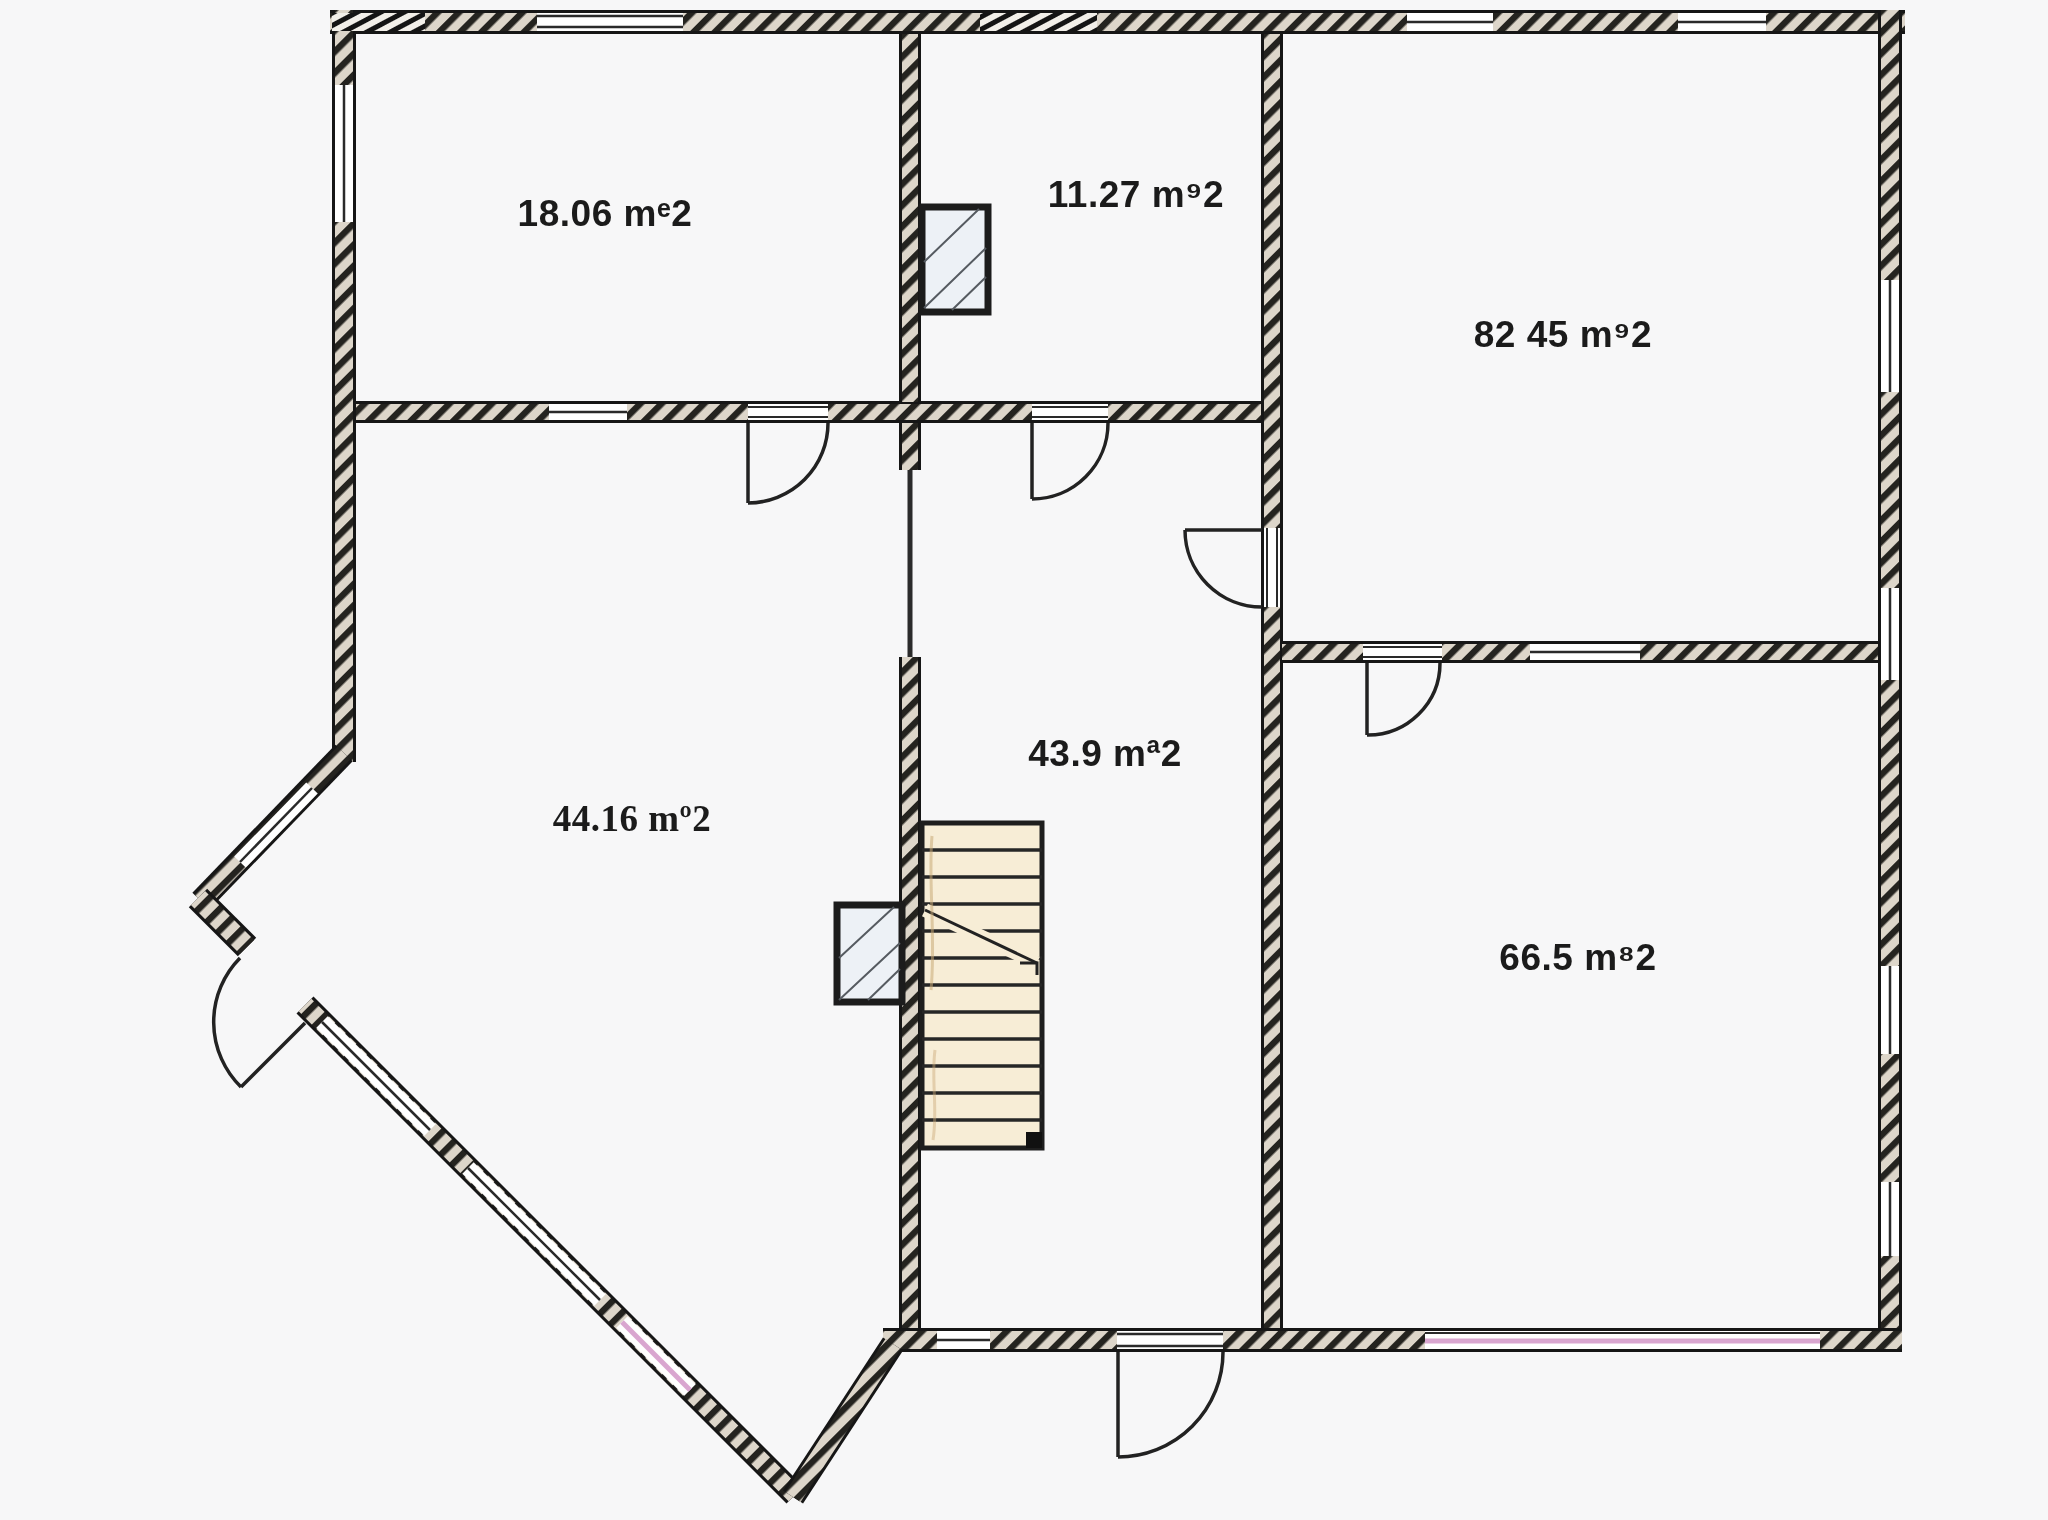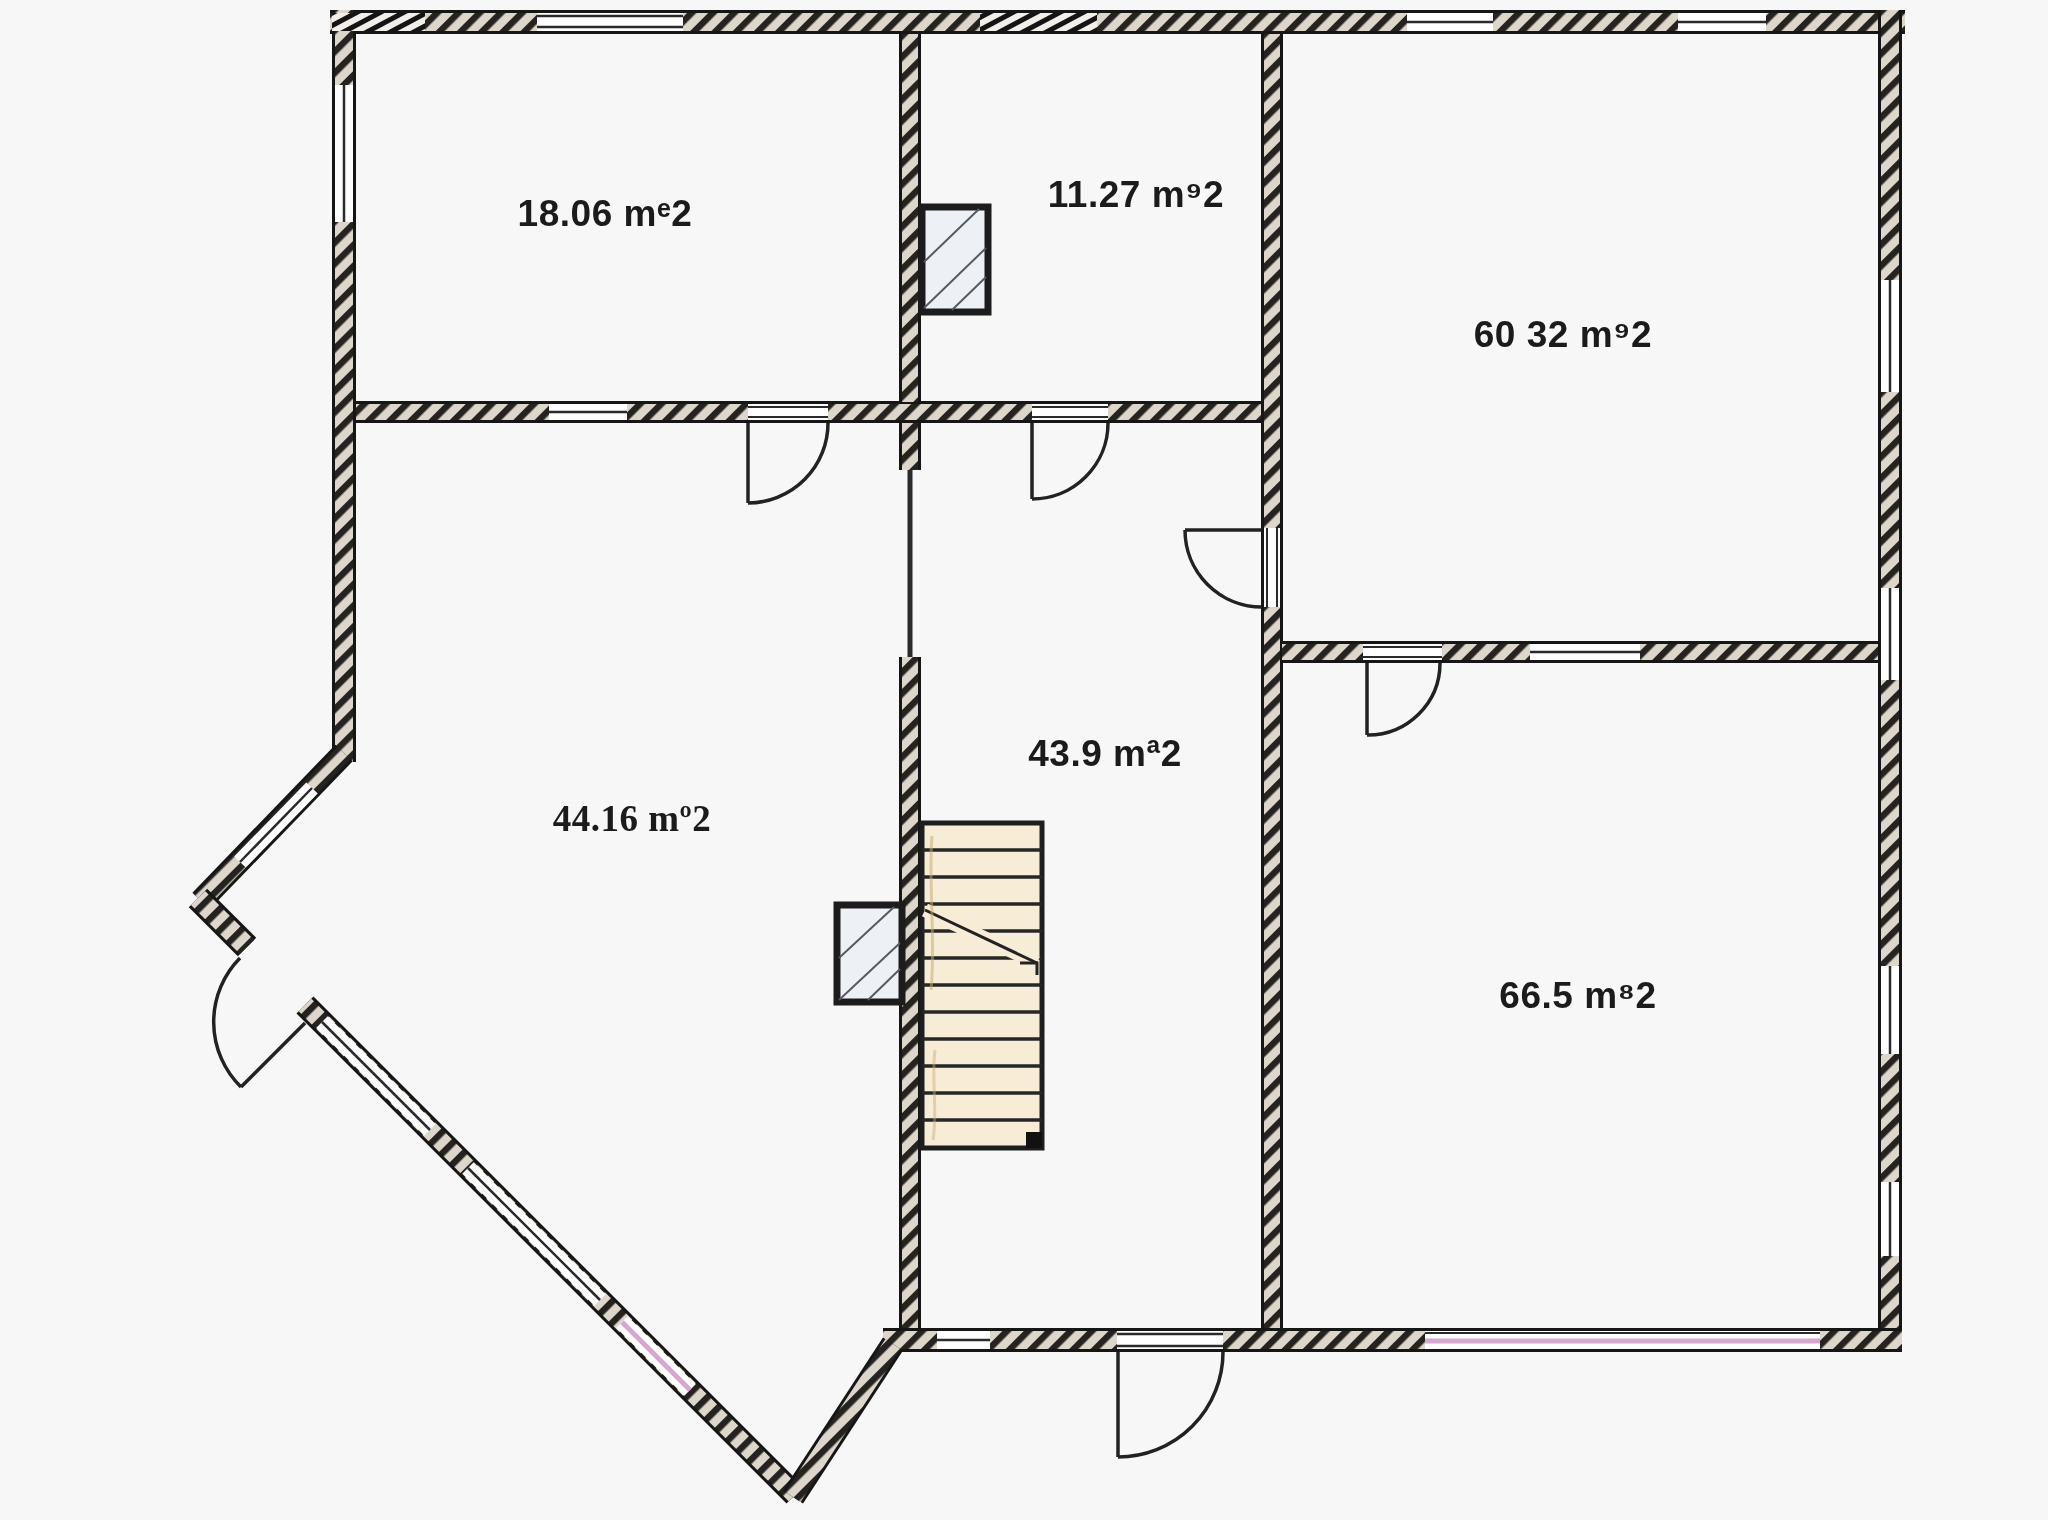--- a/index.html
+++ b/index.html
@@ -202,18 +202,18 @@
     </g>
     <g>
       <path d="M305,1023 L241,1087"></path>
       <path d="M241,1087 A91,91 0 0 1 240,958"></path>
     </g>
   </g>
 </svg>
 
 <div class="room-label" style="left:605px;  top:214px;">18.06 mᵉ2</div>
 <div class="room-label" style="left:1136px; top:195px;">11.27 m⁹2</div>
-<div class="room-label" style="left:1563px; top:335px;">60 32 m⁹2</div>
+<div class="room-label" style="left:1563px; top:335px;">82 45 m⁹2</div>
 <div class="room-label" style="left:632px;  top:818px;font-family:Liberation Serif, serif;">44.16 mº2</div>
 <div class="room-label" style="left:1105px; top:754px;">43.9 mª2</div>
-<div class="room-label" style="left:1578px; top:996px;">66.5 m⁸2</div>
+<div class="room-label" style="left:1578px; top:958px;">66.5 m⁸2</div>
 
 </div>
 
 </body></html>

